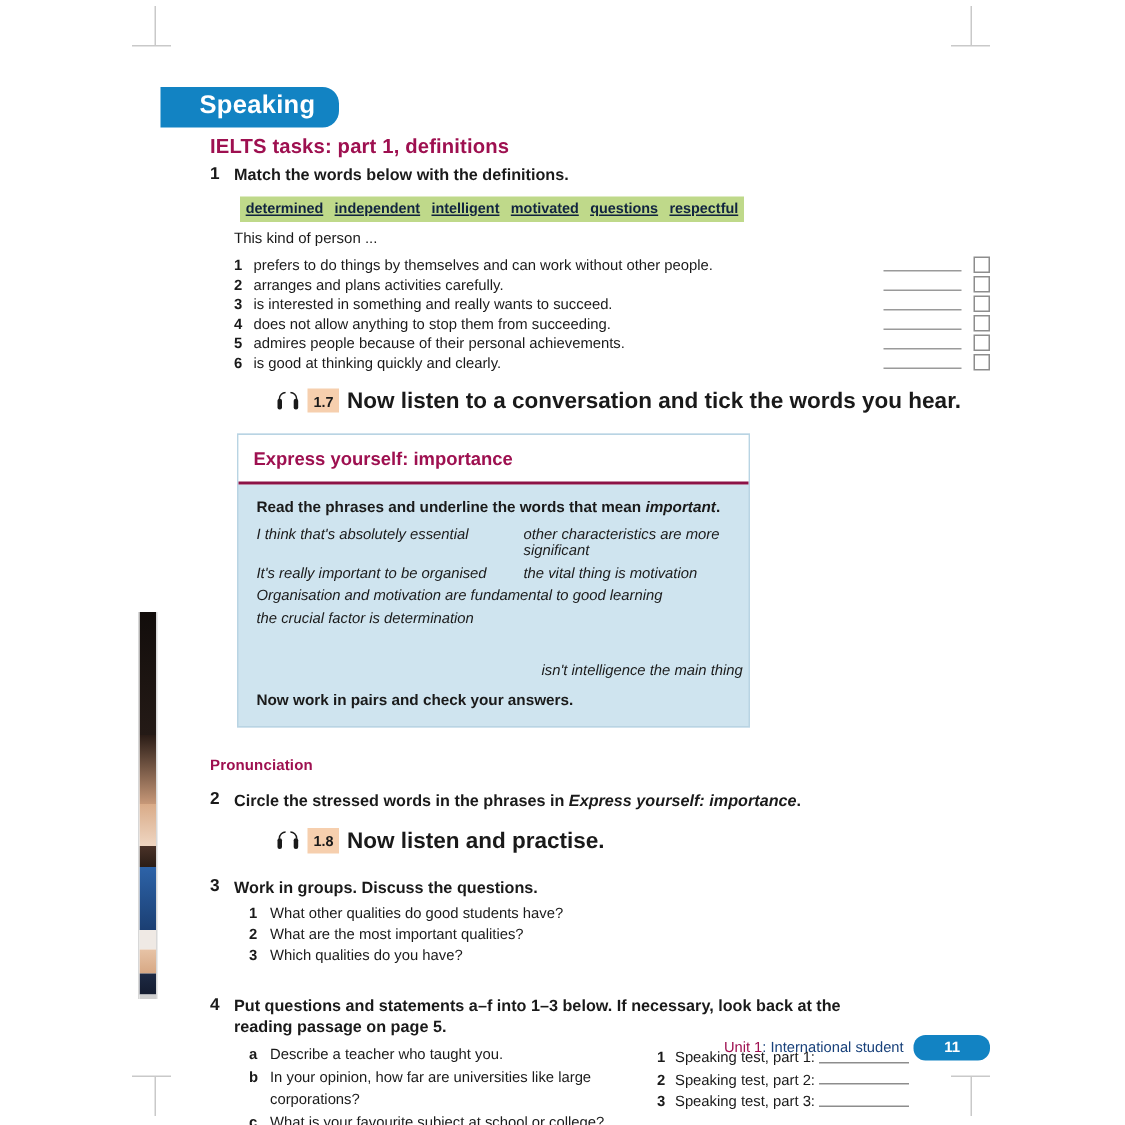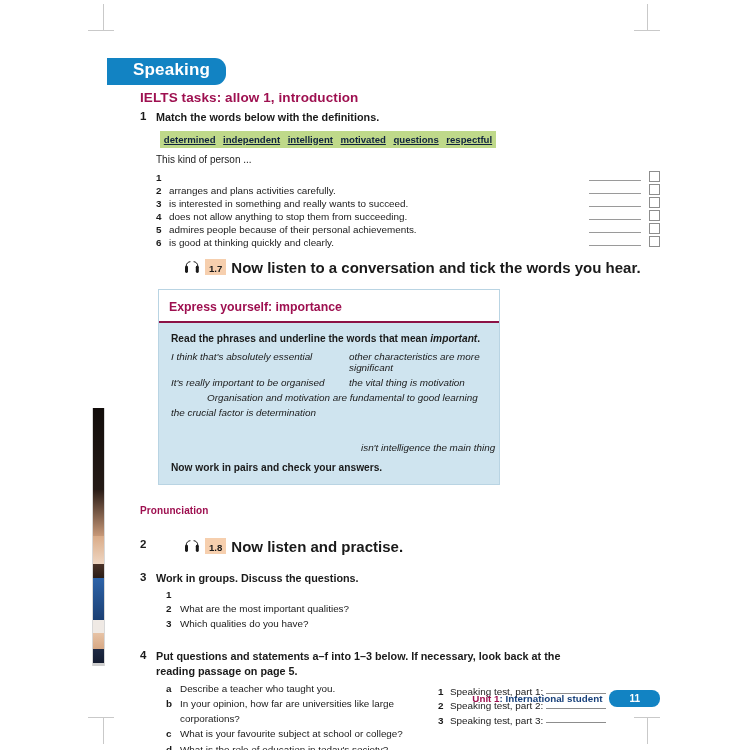--- a/index.html
+++ b/index.html
@@ -210,21 +210,21 @@
   }
   .ey-instr em { font-style: italic; }
   .phrase-grid {
     display: grid;
     grid-template-columns: 178px 1fr;
     row-gap: 4px;
     font-style: italic;
     font-size: 9.9px;
     color: #1a1a1a;
   }
-  .phrase-grid .wide { grid-column: 1 / span 2; margin-left: 36px; }
+  .phrase-grid .wide { grid-column: 1 / span 2; }
   .phrase-grid .indent { padding-left: 12px; margin-top: 35px; }
   .ey-foot {
     margin-top: 9px;
     font-size: 10.2px;
     font-weight: bold;
   }
 
   
   ol.qs { list-style: none; margin: 3px 0 0 0; padding: 0; }
   ol.qs li {
@@ -268,21 +268,21 @@
   .footer {
     position: absolute;
     right: 90px;
     top: 690px;
     display: flex;
     align-items: center;
     gap: 7px;
   }
   .footer-unit {
     font-size: 9.8px;
-    font-weight: bold;
+    font-weight: normal;
     color: #9e1050;
   }
   .footer-unit .ftitle { color: #17407a; }
   .page-tab {
     background: #1283c3;
     color: #ffffff;
     font-size: 10px;
     font-weight: bold;
     border-radius: 8px;
     padding: 2px 20px 2px 20px;
@@ -312,21 +312,21 @@
     <div class="ps-seg" style="top:212px; height:13px; background:#efe9e4;"></div>
     <div class="ps-seg" style="top:225px; height:16px; background:linear-gradient(180deg,#e7c3a6,#d7a884);"></div>
     <div class="ps-seg" style="top:241px; height:14px; background:linear-gradient(180deg,#1e2a44,#141c30);"></div>
     <div class="ps-seg" style="top:255px; height:3px; background:#cfcfcf;"></div>
   </div>
 
   <div class="content">
 
     <div class="banner">Speaking</div>
 
-    <h2 class="section-head">IELTS tasks: allow 1, introduction</h2>
+    <h2 class="section-head">IELTS tasks: part 1, definitions</h2>
 
     <div style="height:52px;"></div>
 
     <div class="ex">
       <div class="ex-num">1</div>
       <div class="ex-body">
         <div class="ex-title">Match the words below with the definitions.</div>
 
         <div class="word-band">
           <span>determined</span>
@@ -335,20 +335,21 @@
           <span>motivated</span>
           <span>questions</span>
           <span>respectful</span>
         </div>
 
         <div class="lead-in">This kind of person ...</div>
 
         <ol class="defs">
           <li>
             <span class="d-num">1</span>
+            <span class="d-text">prefers to do things by themselves and can work without other people.</span>
             <span class="d-fill"></span>
             <span class="d-line"></span>
             <span class="d-box"></span>
           </li>
           <li>
             <span class="d-num">2</span>
             <span class="d-text">arranges and plans activities carefully.</span>
             <span class="d-fill"></span>
             <span class="d-line"></span>
             <span class="d-box"></span>
@@ -418,20 +419,23 @@
     </div>
 
     <div style="height:20px;"></div>
     <h2 class="section-head pron">Pronunciation</h2>
 
     <div style="height:11px;"></div>
 
     <div class="ex">
       <div class="ex-num">2</div>
       <div class="ex-body">
+        <div class="ex-title">
+          <span>Circle the stressed words in the phrases in </span><em>Express yourself: importance</em><span>.</span>
+        </div>
         <div class="audio-line">
           <svg class="hp-icon" width="16" height="13" viewBox="0 0 16 13">
             <path d="M2.2 5.2 C2.2 2.3 4.4 0.7 6.4 0.7" fill="none" stroke="#1a1a1a" stroke-width="1"></path>
             <rect x="1.0" y="4.8" width="3.0" height="7.2" rx="1.4" fill="#1a1a1a"></rect>
             <path d="M13.8 5.2 C13.8 2.3 11.6 0.7 9.6 0.7" fill="none" stroke="#1a1a1a" stroke-width="1"></path>
             <rect x="11.8" y="4.8" width="3.0" height="7.2" rx="1.4" fill="#1a1a1a"></rect>
           </svg>
           <span class="track-badge">1.8</span>
           <span class="audio-text">Now listen and practise.</span>
         </div>
@@ -440,20 +444,21 @@
 
     <div style="height:16px;"></div>
 
     <div class="ex">
       <div class="ex-num">3</div>
       <div class="ex-body">
         <div class="ex-title">Work in groups. Discuss the questions.</div>
         <ol class="qs" style="margin-left:10px;">
           <li>
             <span class="q-num">1</span>
+            <span>What other qualities do good students have?</span>
           </li>
           <li>
             <span class="q-num">2</span>
             <span>What are the most important qualities?</span>
           </li>
           <li>
             <span class="q-num">3</span>
             <span>Which qualities do you have?</span>
           </li>
         </ol>

